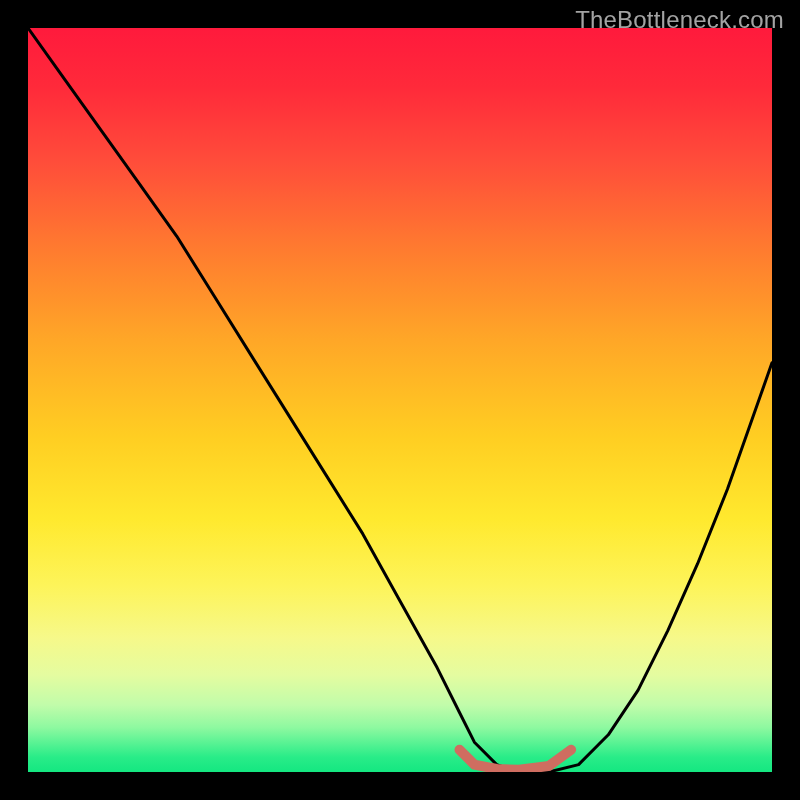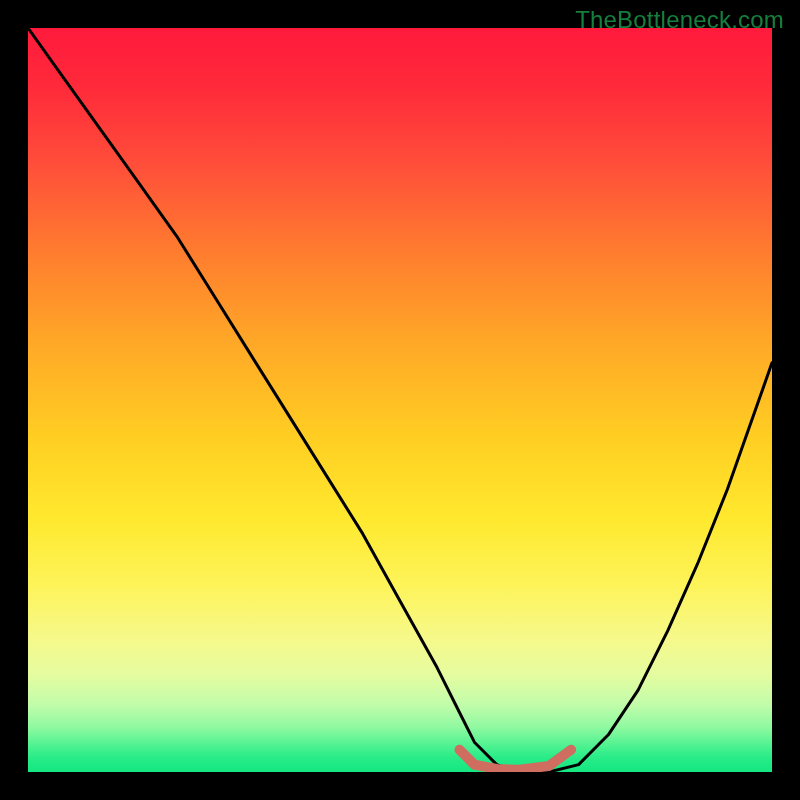--- a/index.html
+++ b/index.html
@@ -40,21 +40,21 @@
     left: 0; top: 0;
     width: 744px;
     height: 744px;
   }
   .watermark {
     position: absolute;
     top: 6px;
     right: 16px;
     font-family: Arial, Helvetica, sans-serif;
     font-size: 24px;
-    color: #15803d;
+    color: #a3a3a3;
     letter-spacing: 0.2px;
     user-select: none;
   }
 </style>
 </head>
 <body>
 
 <div class="stage">
   <div class="watermark">TheBottleneck.com</div>
   <div class="plot-area">

